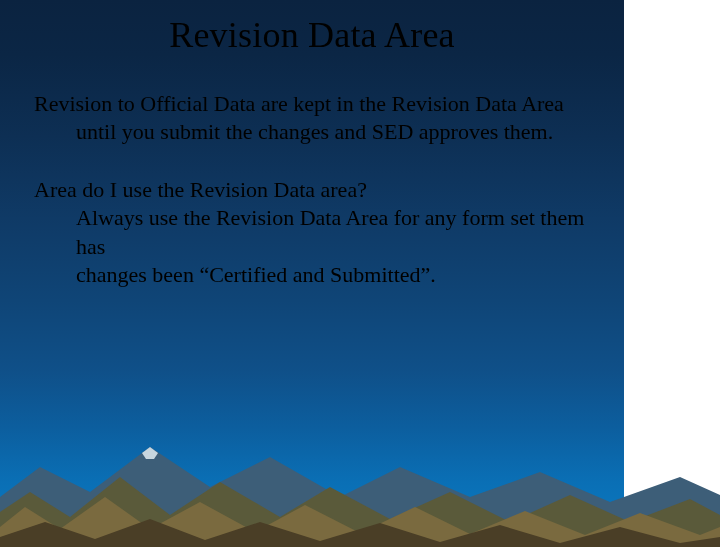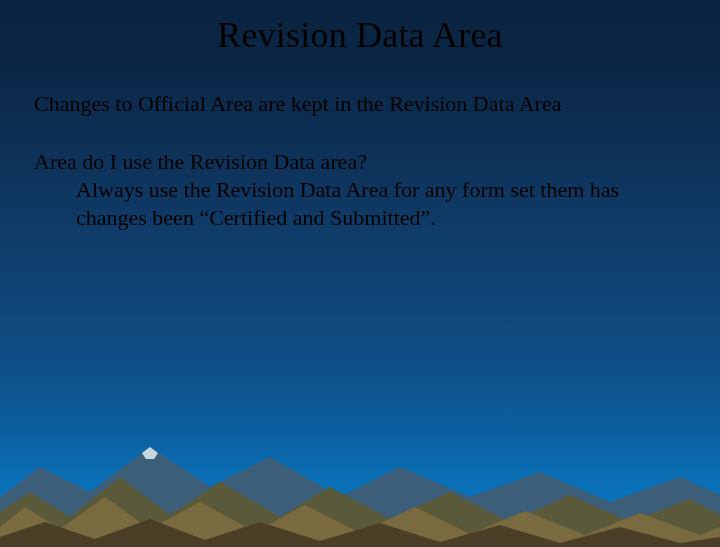--- a/index.html
+++ b/index.html
@@ -5,21 +5,21 @@
   html, body {
     margin: 0;
     padding: 0;
     width: 720px;
     height: 547px;
     overflow: hidden;
     font-family: "Times New Roman", Times, serif;
   }
   .slide {
     position: relative;
-    width: 720px;
+    width: 624px;
     height: 547px;
     background: linear-gradient(to bottom,
       #0b2340 0%,
       #0b2645 10%,
       #0d2f54 25%,
       #0f3a66 40%,
       #0f4577 55%,
       #0f5089 68%,
       #0c5e9e 78%,
       #0a6fb5 88%,
@@ -63,21 +63,22 @@
 </head>
 <body>
 
 <div class="slide">
 
   <div class="title">Revision Data Area</div>
 
   <div class="content">
 
     <div class="para">
-      <span>Changes to Official Area are kept in the  Revision Data  Area</span><br>
+      <span>Revision to Official Data are kept in the  Revision Data  Area</span><br>
+      <span class="indent">until you submit the changes and SED approves them.</span>
     </div>
 
     <div class="para">
       <span>Area do I use the Revision Data area?</span><br>
       <span class="indent">
         <span>Always use the Revision Data Area for any form set them has</span><br>
         <span>changes been “Certified and Submitted”.</span>
       </span>
     </div>
 

